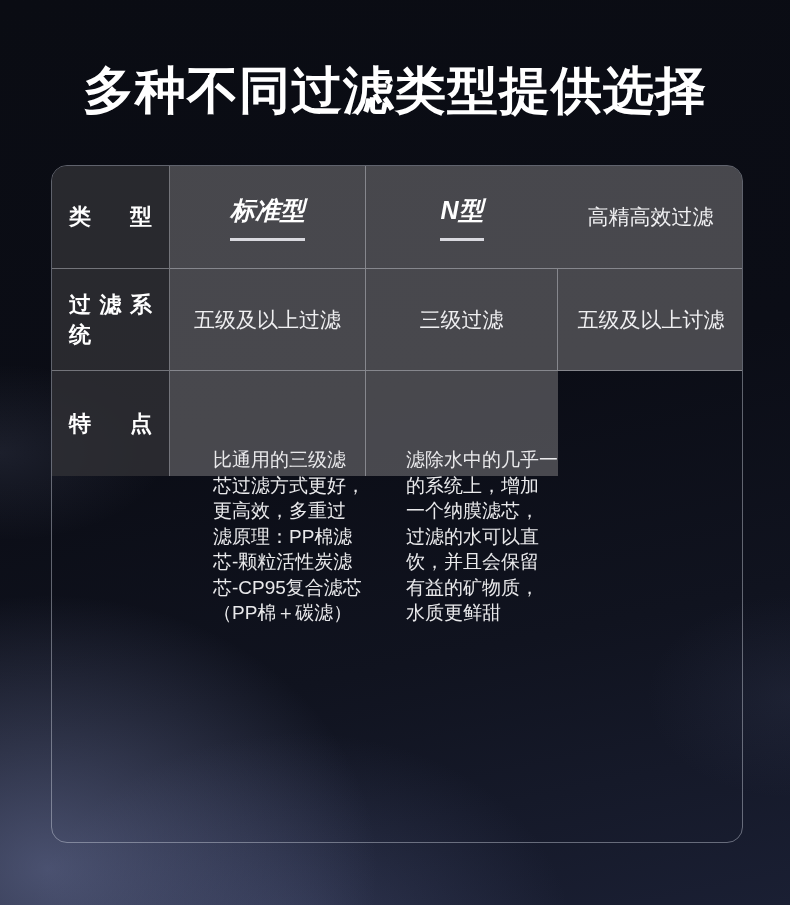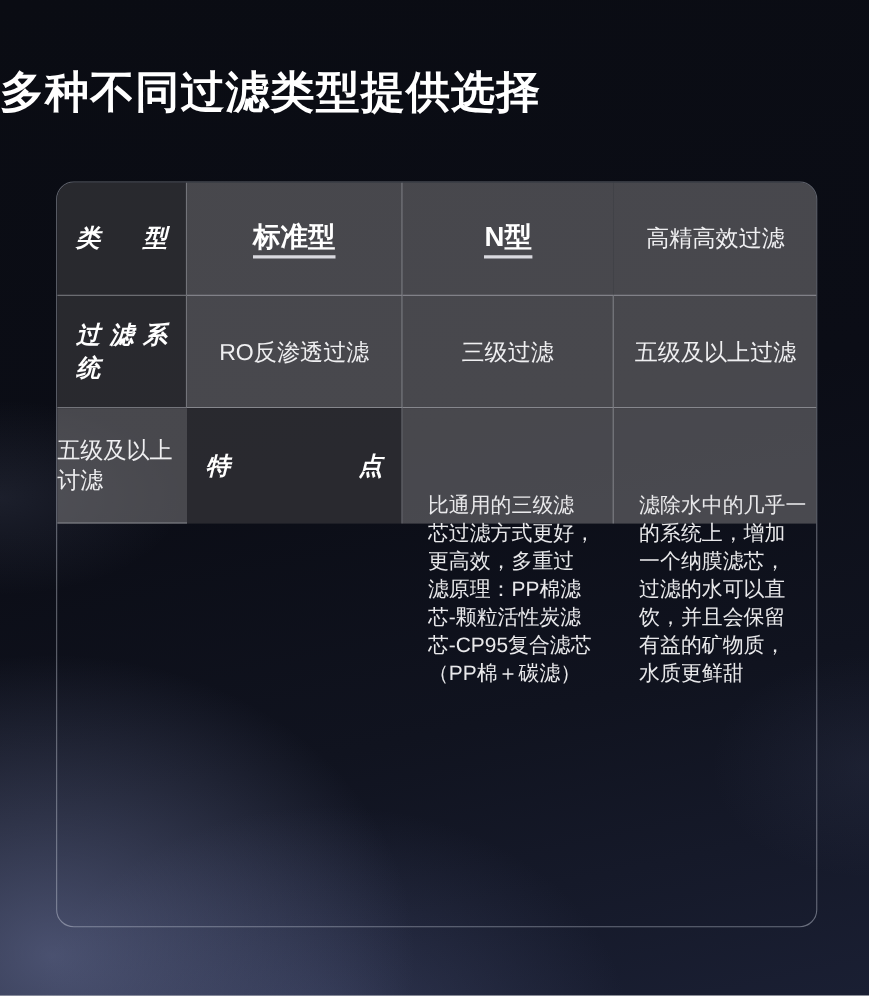--- a/index.html
+++ b/index.html
@@ -18,24 +18,24 @@
       radial-gradient(58% 42% at 6% 96%, rgba(128,138,184,0.50), rgba(0,0,0,0) 72%),
       radial-gradient(48% 32% at 38% 104%, rgba(96,106,152,0.35), rgba(0,0,0,0) 72%),
       linear-gradient(168deg, #0a0c13 0%, #0b0d16 45%, #10131f 70%, #1a1f33 100%);
   }
 
   .page-title {
     position: absolute;
     top: 58px;
     left: 0;
     width: 790px;
-    text-align: left;
+    text-align: center;
     margin: 0;
     color: #ffffff;
-    font-size: 40px;
+    font-size: 51px;
     font-weight: 900;
     letter-spacing: 1px;
     line-height: 1.3;
   }
 
   .comparison-table {
     position: absolute;
     left: 51px;
     top: 165px;
     width: 692px;
@@ -54,48 +54,50 @@
     border-right: 1px solid rgba(228,230,238,0.40);
     border-bottom: 1px solid rgba(228,230,238,0.40);
     display: flex;
     align-items: center;
     justify-content: center;
     color: #f2f2f4;
   }
   .cell.last-col  { border-right: none; }
   .cell.last-row  { border-bottom: none; }
 
-  .label-col { background: rgba(48,48,53,0.82); font-style: italic; }
+  .label-col { background: rgba(48,48,53,0.82); }
   .content-col { background: rgba(128,127,128,0.52); }
 
   
   .row-label {
     width: 100%;
     padding: 0 17px;
     text-align: justify;
     text-align-last: justify;
     -moz-text-align-last: justify;
     font-size: 22px;
     font-weight: bold;
     color: #ffffff;
   }
 
   .col-title {
     display: inline-block;
     font-size: 25px;
     font-weight: bold;
     color: #ffffff;
+    padding-bottom: 11px;
     border-bottom: 3px solid rgba(230,230,235,0.92);
+    font-style: italic;
   }
 
   .value-cell { font-size: 21px; color: #efeff1; }
 
   .feature-cell {
     align-items: flex-start;
-    justify-content: flex-start;
+    justify-content: flex-end;
     padding: 76px 0 0 23px;
   }
   .feature-text {
     font-size: 19px;
     line-height: 25.5px;
     white-space: pre;
     color: #e9e9eb;
     text-align: left;
   }
 </style>
@@ -113,24 +115,23 @@
     <span class="col-title">标准型</span>
   </div>
   <div class="cell content-col last-col">
     <span class="col-title">N型</span>
   </div>
 
   <div class="cell content-col value-cell">高精高效过滤</div>
   <div class="cell label-col">
     <span class="row-label">过滤系统</span>
   </div>
-  <div class="cell content-col value-cell">RO反渗透过滤</div>
 
+  <div class="cell content-col value-cell">五级及以上过滤</div>
   <div class="cell content-col value-cell">三级过滤</div>
-  <div class="cell content-col value-cell">五级及以上过滤</div>
   <div class="cell content-col value-cell last-col">五级及以上讨滤</div>
 
   <div class="cell label-col last-row">
     <span class="row-label">特点</span>
   </div>
   <div class="cell content-col feature-cell last-row">
     <span class="feature-text">比通用的三级滤
 芯过滤方式更好，
 更高效，多重过
 滤原理：PP棉滤

